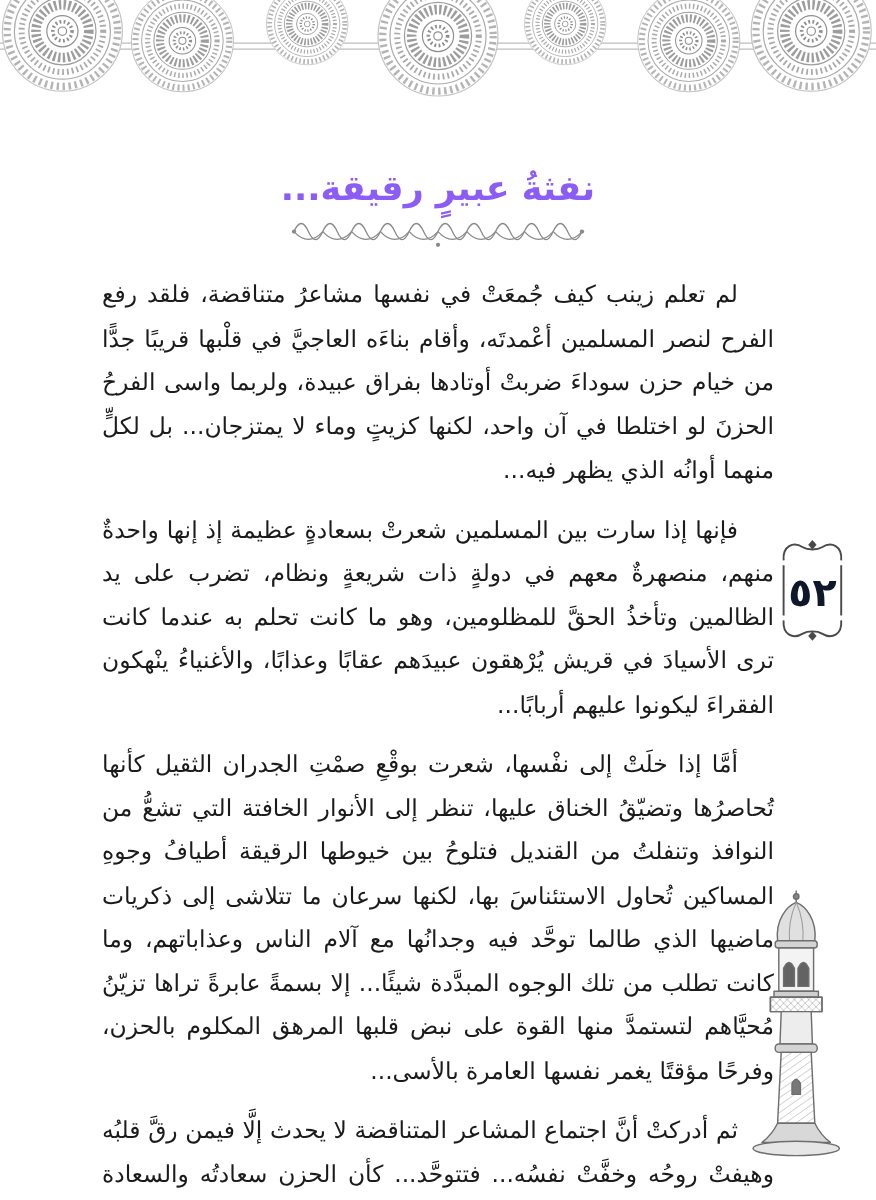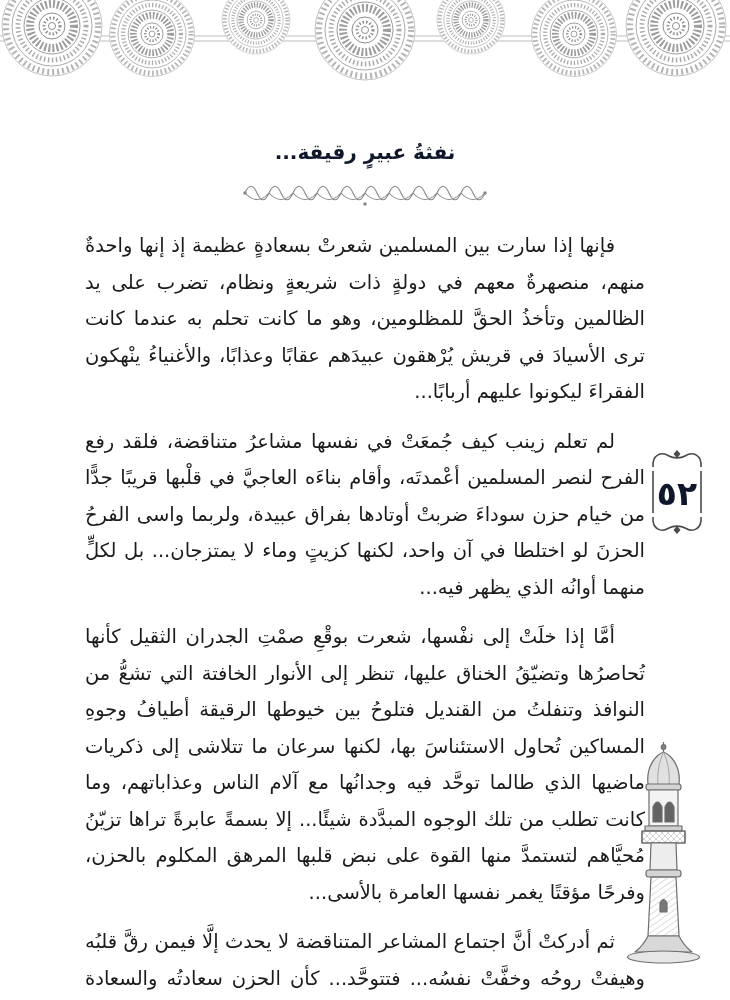--- a/index.html
+++ b/index.html
@@ -9,21 +9,21 @@
     margin:0 auto;
     background:#ffffff;
     overflow:hidden;
     font-family:"DejaVu Sans", sans-serif;
     direction:rtl;
   }
   .top-ornament{position:absolute;top:0;left:0;width:730px;height:100px;}
   .title{
     position:absolute;top:140px;left:0;right:0;
     margin:0;text-align:center;
-    font-size:20px;font-weight:bold;color:#0f172a;
+    font-size:29px;font-weight:bold;color:#8b5cf6;
     letter-spacing:.5px;
   }
   .divider{position:absolute;top:184px;left:50%;transform:translateX(-50%);}
   .content{
     position:absolute;top:228px;right:85px;left:85px;z-index:2;
     direction:rtl;text-align:justify;
     font-size:19.5px;line-height:36.5px;color:#1b1b1b;
   }
   .content p{margin:0 0 13px 0;text-indent:30px;}
   .page-badge{
@@ -78,22 +78,22 @@
         <path d="M10,9 c4,-9 8,-9 12,0 c4,9 8,9 12,0 c4,-9 8,-9 12,0 c4,9 8,9 12,0 c4,-9 8,-9 12,0 c4,9 8,9 12,0 c4,-9 8,-9 12,0 c4,9 8,9 12,0 c4,-9 8,-9 12,0 c4,9 8,9 12,0 c4,-9 8,-9 12,0 c4,9 8,9 12,0 c4,-9 8,-9 12,0 c4,9 8,9 12,0 c4,-9 8,-9 12,0 c4,9 8,9 12,0 c4,-9 8,-9 12,0 c4,9 8,9 12,0 c4,-9 8,-9 12,0 c4,9 8,9 12,0"></path>
         <path d="M10,9 q12,13 24,0 q12,13 24,0 q12,13 24,0 q12,13 24,0 q12,13 24,0 q12,13 24,0 q12,13 24,0 q12,13 24,0 q12,13 24,0 q12,13 24,0"></path>
       </g>
       <circle cx="10" cy="9" r="1.8" fill="#8a8a8a"></circle>
       <circle cx="250" cy="9" r="1.8" fill="#8a8a8a"></circle>
       <circle cx="130" cy="20" r="1.8" fill="#8a8a8a"></circle>
     </svg>
   </div>
 
   <main class="content">
+    <p>لم تعلم زينب كيف جُمعَتْ في نفسها مشاعرُ متناقضة، فلقد رفع الفرح لنصر المسلمين أعْمدتَه، وأقام بناءَه العاجيَّ في قلْبها قريبًا جدًّا من خيام حزن سوداءَ ضربتْ أوتادها بفراق عبيدة، ولربما واسى الفرحُ الحزنَ لو اختلطا في آن واحد، لكنها كزيتٍ وماء لا يمتزجان... بل لكلٍّ منهما أوانُه الذي يظهر فيه...</p>
     <p>فإنها إذا سارت بين المسلمين شعرتْ بسعادةٍ عظيمة إذ إنها واحدةٌ منهم، منصهرةٌ معهم في دولةٍ ذات شريعةٍ ونظام، تضرب على يد الظالمين وتأخذُ الحقَّ للمظلومين، وهو ما كانت تحلم به عندما كانت ترى الأسيادَ في قريش يُرْهقون عبيدَهم عقابًا وعذابًا، والأغنياءُ ينْهكون الفقراءَ ليكونوا عليهم أربابًا...</p>
-    <p>لم تعلم زينب كيف جُمعَتْ في نفسها مشاعرُ متناقضة، فلقد رفع الفرح لنصر المسلمين أعْمدتَه، وأقام بناءَه العاجيَّ في قلْبها قريبًا جدًّا من خيام حزن سوداءَ ضربتْ أوتادها بفراق عبيدة، ولربما واسى الفرحُ الحزنَ لو اختلطا في آن واحد، لكنها كزيتٍ وماء لا يمتزجان... بل لكلٍّ منهما أوانُه الذي يظهر فيه...</p>
     <p>أمَّا إذا خلَتْ إلى نفْسها، شعرت بوقْعِ صمْتِ الجدران الثقيل كأنها تُحاصرُها وتضيّقُ الخناق عليها، تنظر إلى الأنوار الخافتة التي تشعُّ من النوافذ وتنفلتُ من القنديل فتلوحُ بين خيوطها الرقيقة أطيافُ وجوهِ المساكين تُحاول الاستئناسَ بها، لكنها سرعان ما تتلاشى إلى ذكريات ماضيها الذي طالما توحَّد فيه وجدانُها مع آلام الناس وعذاباتهم، وما كانت تطلب من تلك الوجوه المبدَّدة شيئًا... إلا بسمةً عابرةً تراها تزيّنُ مُحيَّاهم لتستمدَّ منها القوة على نبض قلبها المرهق المكلوم بالحزن، وفرحًا مؤقتًا يغمر نفسها العامرة بالأسى...</p>
     <p>ثم أدركتْ أنَّ اجتماع المشاعر المتناقضة لا يحدث إلَّا فيمن رقَّ قلبُه وهيفتْ روحُه وخفَّتْ نفسُه... فتتوحَّد... كأن الحزن سعادتُه والسعادة حزنُه!!!</p>
   </main>
 
   <div class="page-badge">
     <svg width="62" height="88" viewBox="0 0 62 88">
       <g fill="none" stroke="#4a4a4a" stroke-width="1.6">
         <path d="M7,19 C6,7 15,3 23,8 C27,10.5 35,10.5 39,8 C47,3 56,7 55,19"></path>
         <path d="M7,69 C6,81 15,85 23,80 C27,77.5 35,77.5 39,80 C47,85 56,81 55,69"></path>
         <line x1="7" y1="23" x2="7" y2="65"></line>

